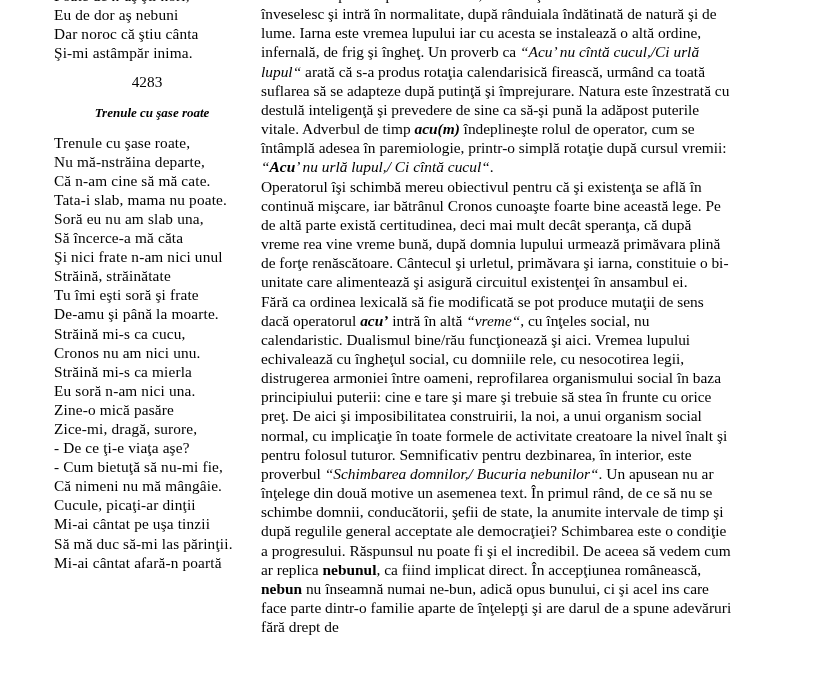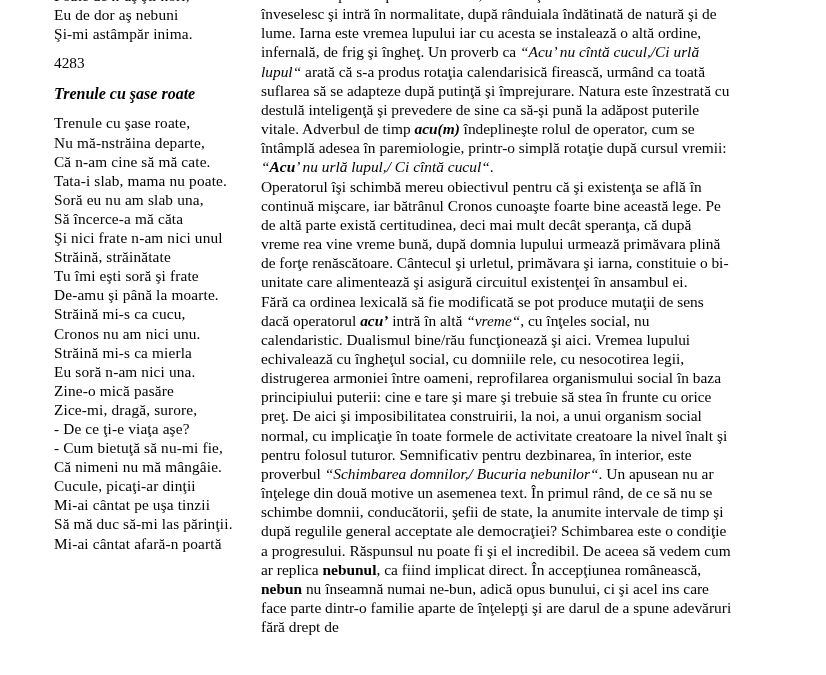--- a/index.html
+++ b/index.html
@@ -35,28 +35,30 @@
     line-height: 19.1px;
     white-space: pre;
     letter-spacing: 0.01em;
   }
   .poem-line.clipped-top {
     
   }
   .poem-number {
     font-size: 15.3px;
     line-height: 19.1px;
+    text-align: center;
     width: 186px;
     margin-left: 0;
   }
   .poem-title {
-    font-size: 16px;
+    font-size: 13px;
     line-height: 19.1px;
     font-weight: bold;
     font-style: italic;
+    text-align: center;
     width: 196px;
     margin-left: 0;
   }
   .spacer-sm { height: 10px; }
   .spacer-title { height: 12px; }
 
   
   .col-right {
     position: absolute;
     left: 261px;
@@ -77,20 +79,21 @@
 </style>
 </head>
 <body>
 
 <div class="page">
 
   <div class="col-left">
 
     <div class="poem-line clipped-top">Poate de n-aş şti hori,</div>
     <div class="poem-line">Eu de dor aş nebuni</div>
+    <div class="poem-line">Dar noroc că ştiu cânta</div>
     <div class="poem-line">Şi-mi astâmpăr inima.</div>
 
     <div class="spacer-sm"></div>
 
     <div class="poem-number">4283</div>
 
     <div class="spacer-title"></div>
 
     <div class="poem-title">Trenule cu şase roate</div>
 

